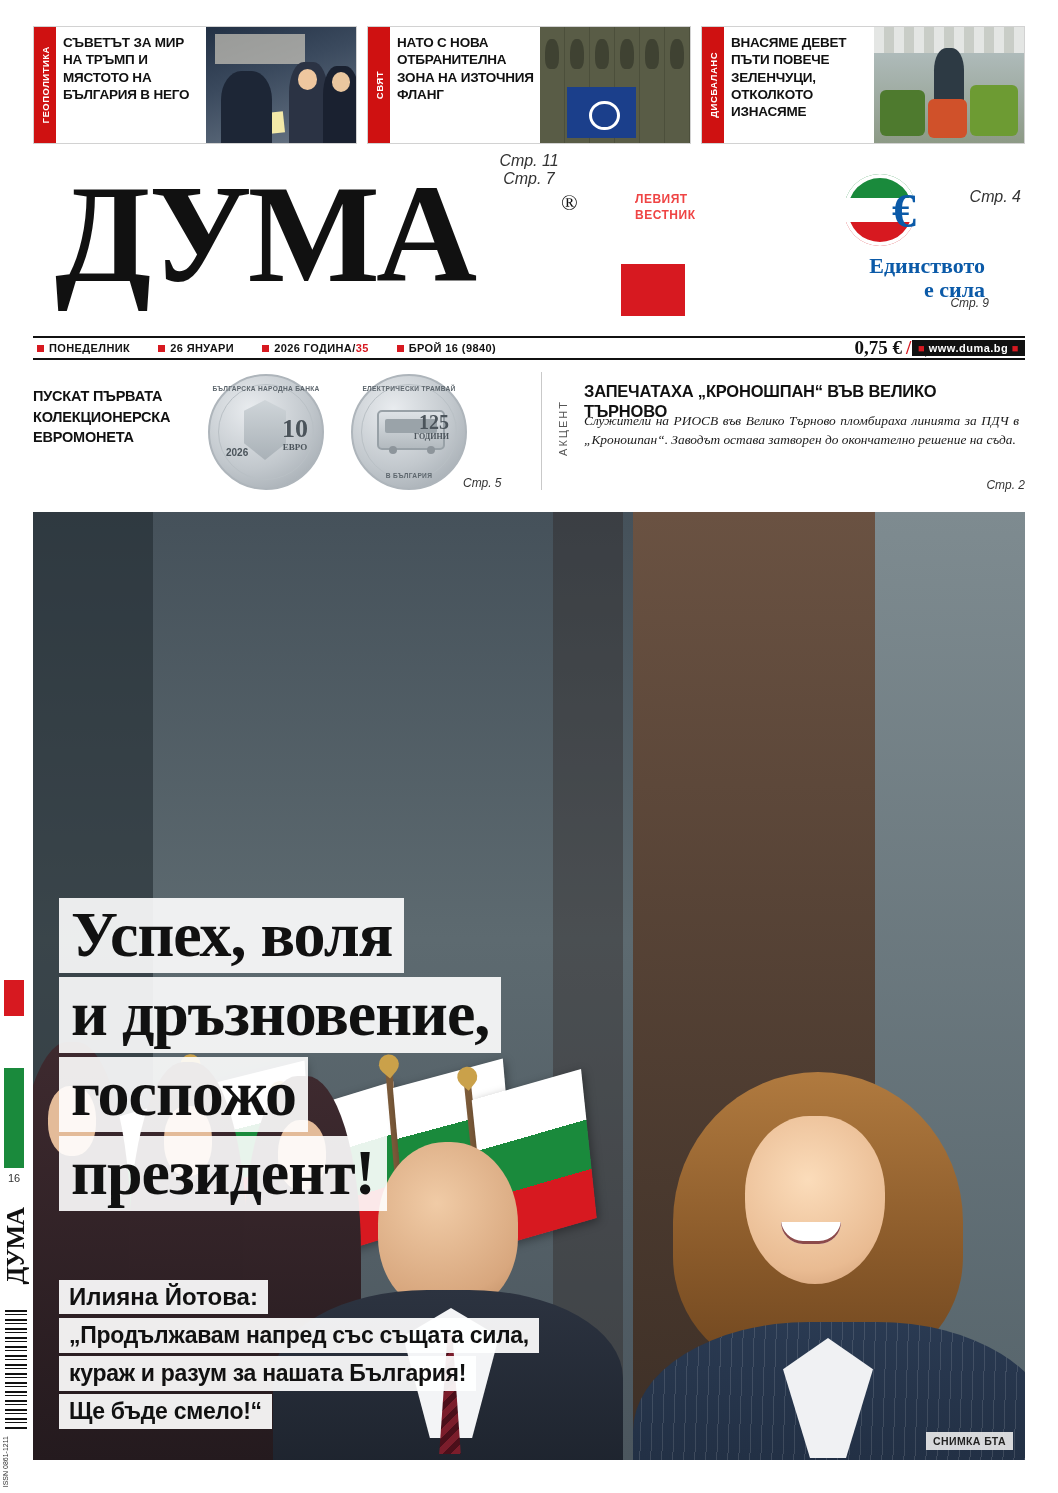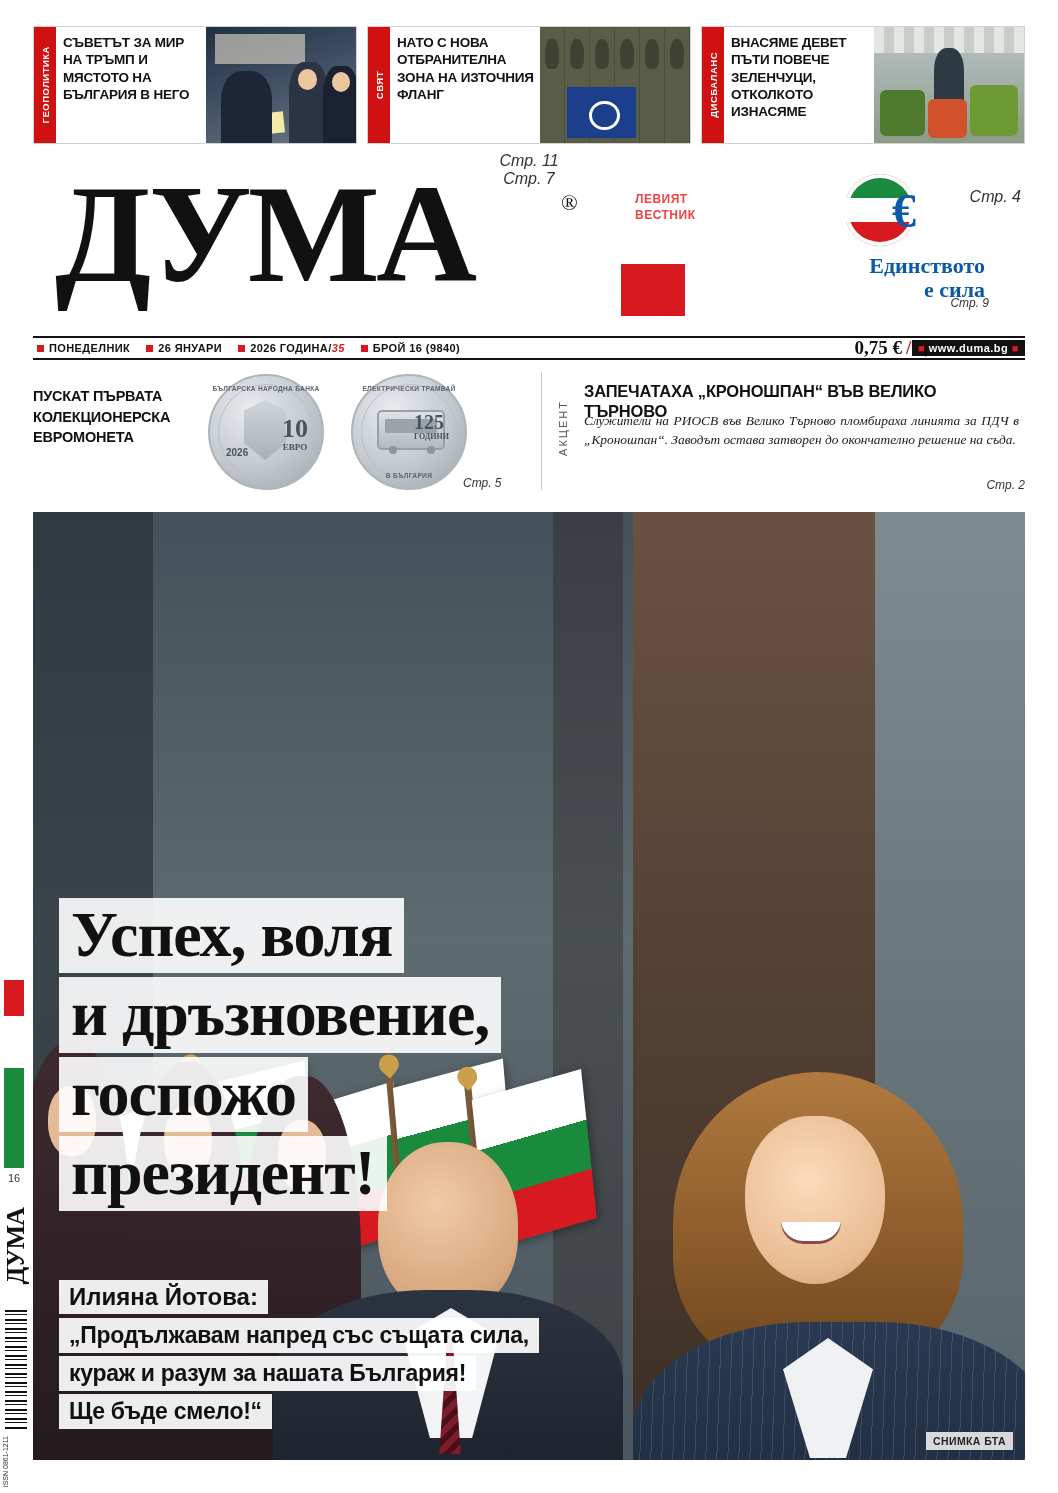--- a/index.html
+++ b/index.html
@@ -115,34 +115,34 @@
   .euro-page{
     position:absolute; right:-4px; bottom:-6px; font-style:italic; font-size:12px; color:#333;
   }
 
   
   .inforow{
     position:absolute; left:33px; top:336px; width:992px; height:24px;
     border-top:2px solid #111; border-bottom:2px solid #111;
     display:flex; align-items:center;
   }
-  .infoleft{ display:flex; align-items:center; gap:16px; font-size:11px; font-weight:bold; letter-spacing:.4px; padding-left:4px; }
+  .infoleft{ display:flex; align-items:center; gap:28px; font-size:11px; font-weight:bold; letter-spacing:.4px; padding-left:4px; }
   .infoleft .bullet{ display:inline-block; width:7px; height:7px; background:#d71920; margin-right:5px; }
   .price{
     margin-left:auto; margin-right:46px;
     font-family:"Liberation Serif", serif; font-size:19px; font-weight:bold;
   }
   .price .sep{ color:#d71920; padding:0 4px; }
   .site{
     position:absolute; right:0; top:2px;
     background:#111; color:#fff; font-size:11px; font-weight:bold;
     padding:2px 6px; letter-spacing:.5px;
   }
   .site .dot{ color:#d71920; }
-  .year-slash{ color:#d71920;font-style:italic; }
+  .year-slash{ color:#d71920; }
 
   
   .strip2{ position:absolute; left:33px; top:372px; width:992px; height:120px; display:flex; }
   .coins{ width:498px; height:120px; position:relative; }
   .coins-text{
     position:absolute; left:0; top:14px; width:160px;
     font-size:14.5px; font-weight:bold; line-height:1.42; letter-spacing:-.2px;
   }
   .coin{
     position:absolute; top:2px; width:116px; height:116px; border-radius:50%;
@@ -178,21 +178,21 @@
   }
   .tram:before{
     content:""; position:absolute; left:6px; top:7px; right:6px; height:14px;
     background:#9aa3a9; border-radius:2px;
   }
   .tram:after{
     content:""; position:absolute; left:10px; bottom:-6px; width:8px; height:8px;
     border-radius:50%; background:#8d959b; box-shadow:38px 0 0 #8d959b;
   }
   .coin-125{
-    position:absolute; right:16px; top:36px; text-align:left; color:#4b545b;
+    position:absolute; right:16px; top:36px; text-align:right; color:#4b545b;
     font-family:"Liberation Serif", serif;
   }
   .coin-125 .n{ font-size:20px; font-weight:bold; line-height:1; }
   .coin-125 .u{ font-size:8px; font-weight:bold; }
   .coin-page{
     position:absolute; left:430px; bottom:2px; font-style:italic; font-size:12px; color:#333;
   }
 
   .accent-box{
     position:absolute; left:508px; top:0; width:484px; height:118px;

